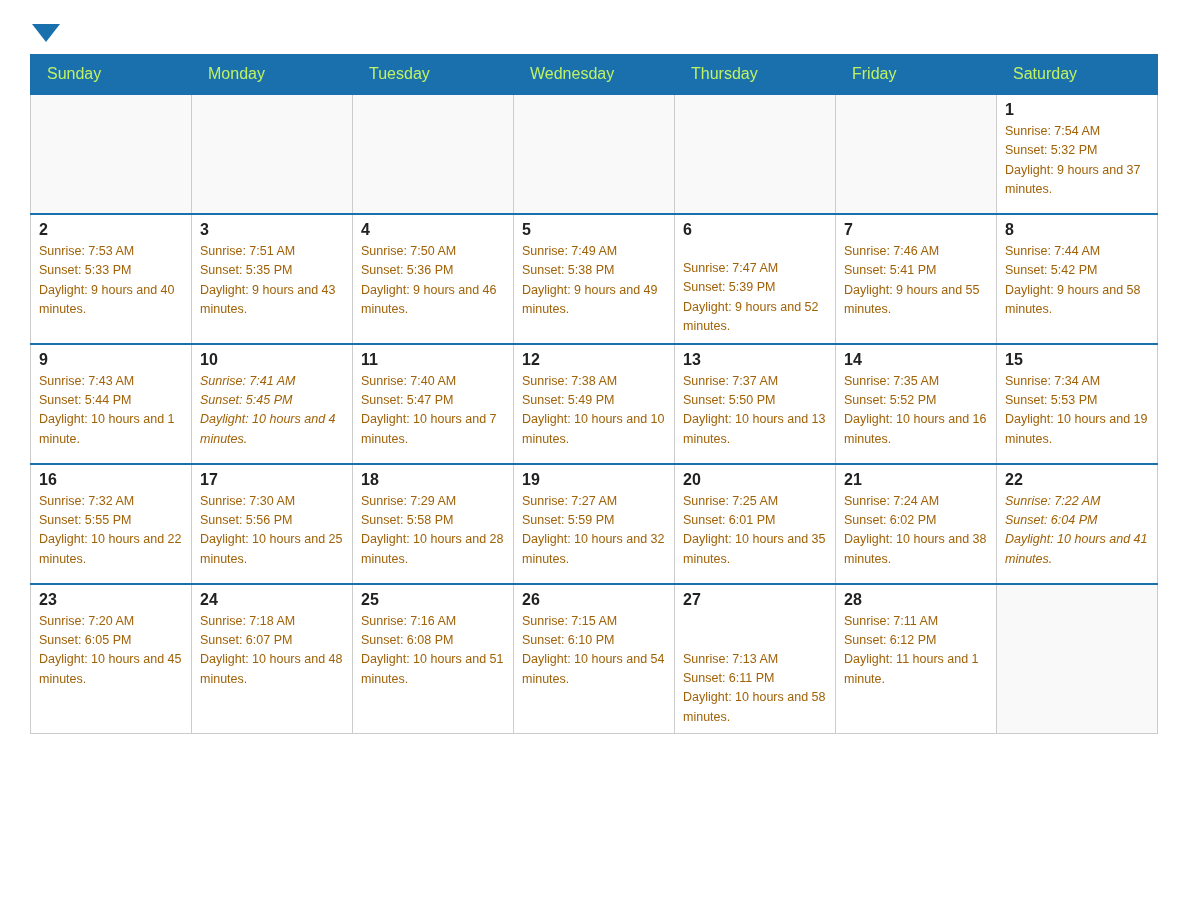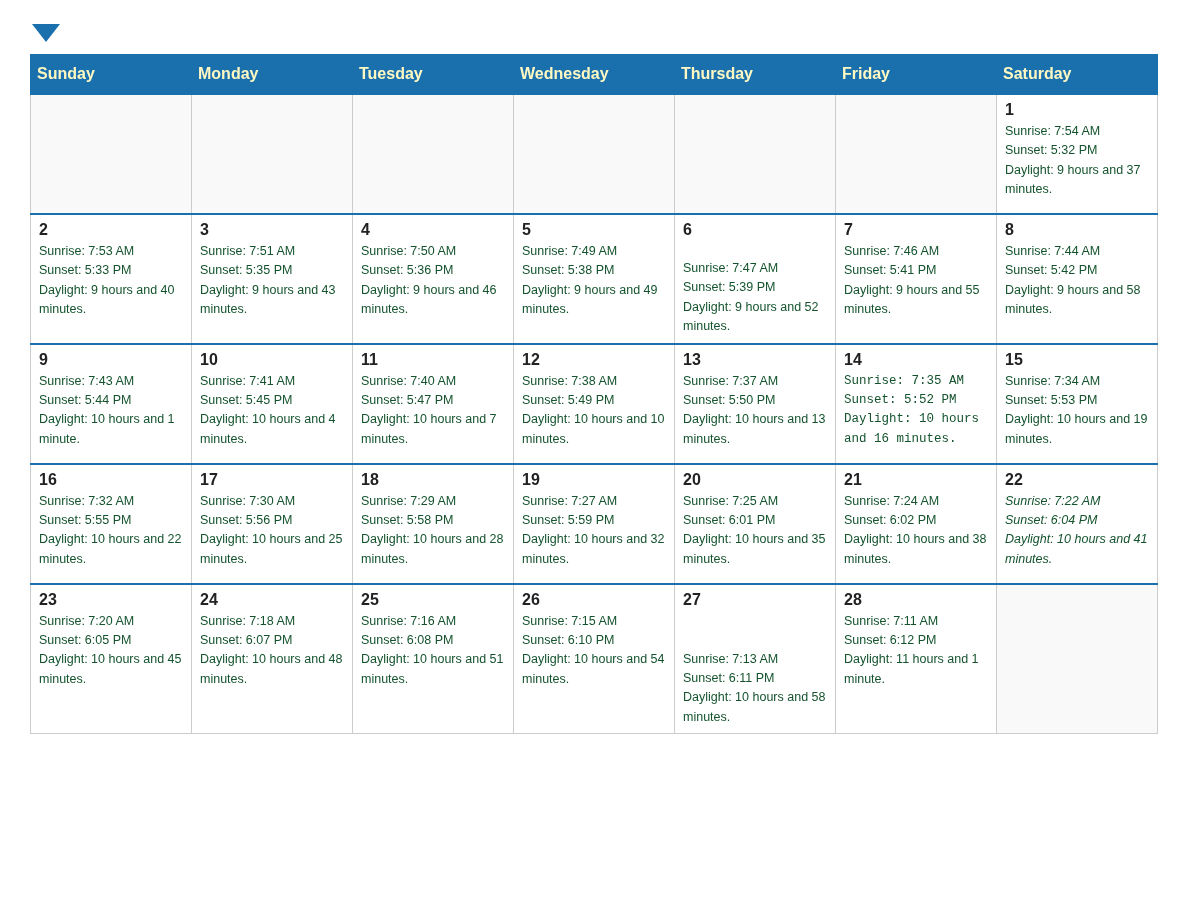--- a/index.html
+++ b/index.html
@@ -57,24 +57,24 @@
       color: #555;
       margin-top: 4px;
     }
     .calendar {
       width: 100%;
       border-collapse: collapse;
       table-layout: fixed;
     }
     .calendar th {
       background-color: #1a6fad;
-      color: #fef9c3;
-      padding: 10px 6px;
+      color: #bef264;
+      padding: 10px 16px;
       font-size: 16px;
-      font-weight: bold;
+      font-weight: normal;
       text-align: left;
       border: 1px solid #1a6fad;
     }
     .calendar td {
       border: 1px solid #ccc;
       border-top: 2px solid #1a6fad;
       vertical-align: top;
       padding: 6px 8px;
       height: 120px;
       background: #fff;
@@ -88,21 +88,21 @@
     .day-number {
       font-size: 16px;
       font-weight: bold;
       color: #222;
       display: block;
       margin-bottom: 3px;
     }
     .day-info {
       font-size: 12.5px;
       line-height: 1.55;
-      color: #14532d;
+      color: #a16207;
     }
   </style>
 </head>
 <body>
 
 <div class="header">
   <div class="logo">
     <div class="logo-general">
       <span></span>
       <span class="logo-triangle"></span>
@@ -188,21 +188,21 @@
       </tr>
       <tr>
         <td>
           <span class="day-number">9</span>
           <div class="day-info" style="white-space: pre-line;">Sunrise: 7:43 AM
 Sunset: 5:44 PM
 Daylight: 10 hours and 1 minute.</div>
         </td>
         <td>
           <span class="day-number">10</span>
-          <div class="day-info" style="white-space: pre-line;">Sunrise: 7:41 AM
+          <div class="day-info" style="white-space: pre-line; font-style: italic;">Sunrise: 7:41 AM
 Sunset: 5:45 PM
 Daylight: 10 hours and 4 minutes.</div>
         </td>
         <td>
           <span class="day-number">11</span>
           <div class="day-info" style="white-space: pre-line;">Sunrise: 7:40 AM
 Sunset: 5:47 PM
 Daylight: 10 hours and 7 minutes.</div>
         </td>
         <td>
@@ -212,21 +212,21 @@
 Daylight: 10 hours and 10 minutes.</div>
         </td>
         <td>
           <span class="day-number">13</span>
           <div class="day-info" style="white-space: pre-line;">Sunrise: 7:37 AM
 Sunset: 5:50 PM
 Daylight: 10 hours and 13 minutes.</div>
         </td>
         <td>
           <span class="day-number">14</span>
-          <div class="day-info" style="white-space: pre-line; font-family: Liberation Mono, monospace;">Sunrise: 7:35 AM
+          <div class="day-info" style="white-space: pre-line;">Sunrise: 7:35 AM
 Sunset: 5:52 PM
 Daylight: 10 hours and 16 minutes.</div>
         </td>
         <td>
           <span class="day-number">15</span>
           <div class="day-info" style="white-space: pre-line;">Sunrise: 7:34 AM
 Sunset: 5:53 PM
 Daylight: 10 hours and 19 minutes.</div>
         </td>
       </tr>

